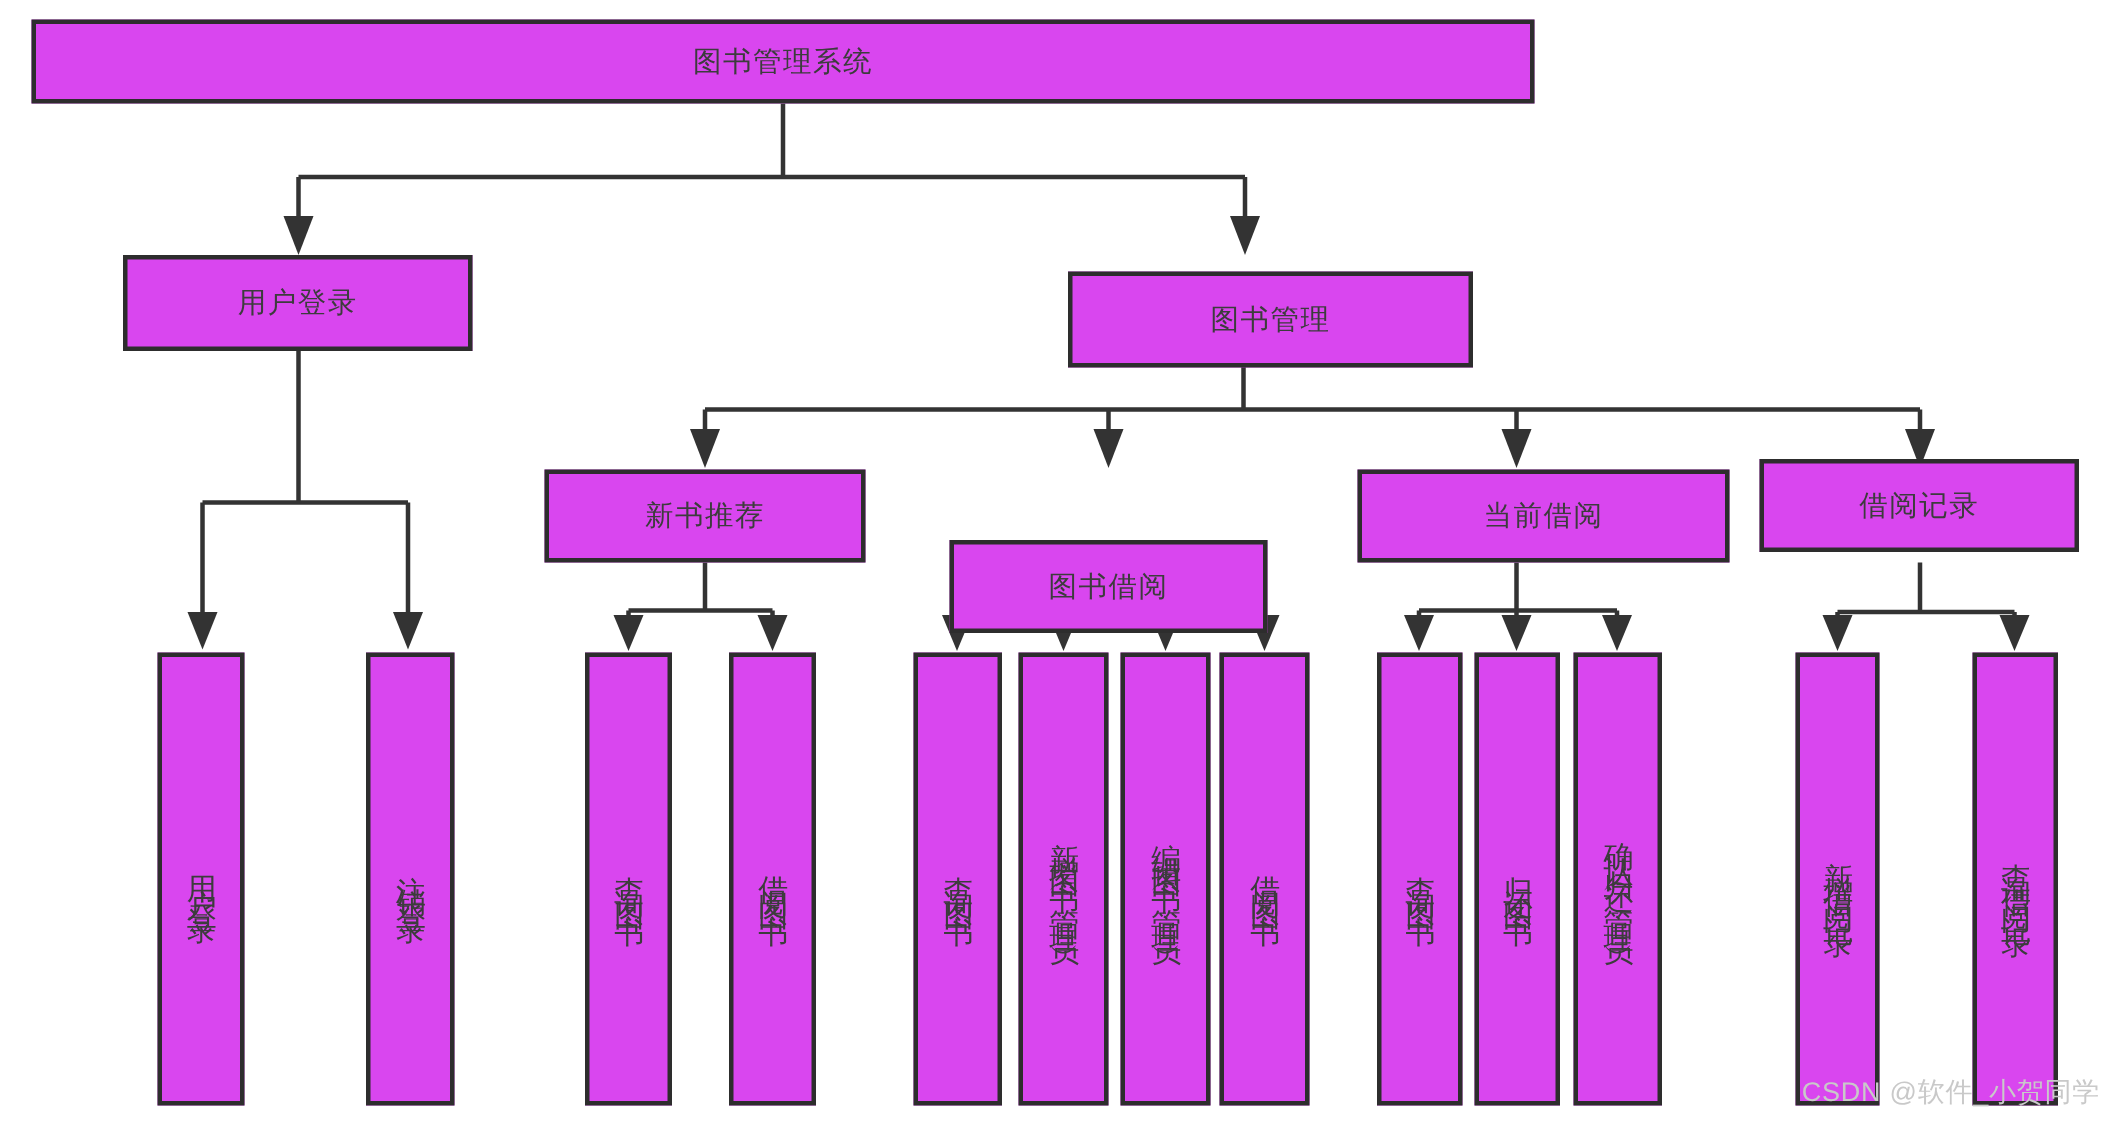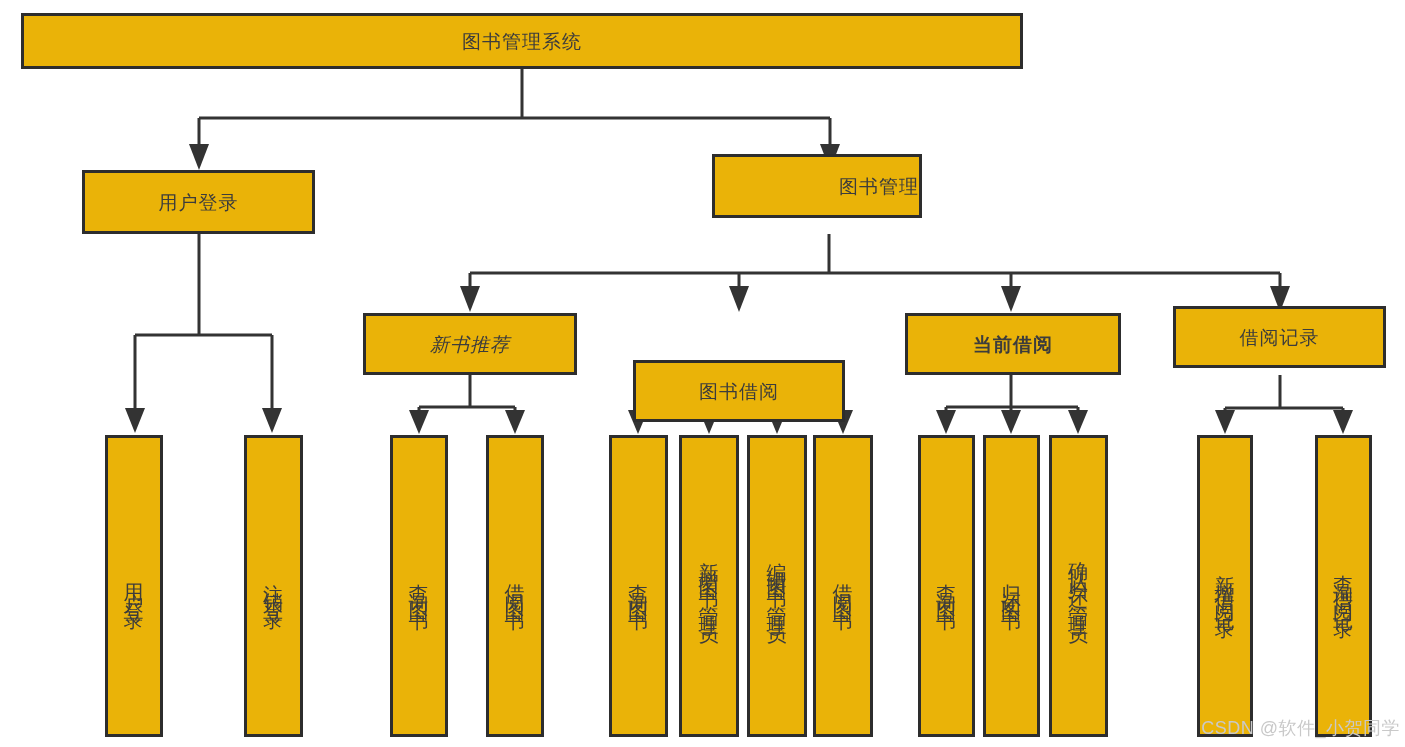--- a/index.html
+++ b/index.html
@@ -18,21 +18,21 @@
     overflow:hidden;
   }
   #connectors{
     position:absolute;left:0;top:0;width:1405px;height:747px;
     z-index:0;
   }
   #connectors path{stroke:var(--line);stroke-width:3;fill:none;}
   #connectors polygon{fill:var(--line);stroke:none;}
   .node{
     position:absolute;
-    background:#eab308;
+    background:#d946ef;
     border:3px solid var(--border);
     color:var(--text);
     display:flex;align-items:center;justify-content:center;
     z-index:1;
     line-height:1;
   }
   .hnode{font-size:19px;letter-spacing:1px;}
   .vnode{
     writing-mode:vertical-rl;
     text-orientation:mixed;
@@ -90,31 +90,31 @@
   <polygon points="1333,410 1353,410 1343,434"></polygon>
 </svg>
 
 <div class="node root" style="left:21px;top:13px;width:1002px;height:56px;">
   <span>图书管理系统</span>
 </div>
 
 <div class="node hnode" style="left:82px;top:170px;width:233px;height:64px;">
   <span>用户登录</span>
 </div>
-<div class="node hnode" style="left:712px;top:154px;width:210px;height:64px;justify-content:flex-end;">
+<div class="node hnode" style="left:712px;top:181px;width:270px;height:64px;">
   <span>图书管理</span>
 </div>
 
-<div class="node hnode" style="left:363px;top:313px;width:214px;height:62px;font-style:italic;">
+<div class="node hnode" style="left:363px;top:313px;width:214px;height:62px;">
   <span>新书推荐</span>
 </div>
 <div class="node hnode" style="left:633px;top:313px;width:212px;height:62px;margin-top:47px;">
   <span>图书借阅</span>
 </div>
-<div class="node hnode" style="left:905px;top:313px;width:216px;height:62px;font-weight:bold;">
+<div class="node hnode" style="left:905px;top:313px;width:248px;height:62px;">
   <span>当前借阅</span>
 </div>
 <div class="node hnode" style="left:1173px;top:306px;width:213px;height:62px;">
   <span>借阅记录</span>
 </div>
 
 <div class="node vnode" style="left:105px;top:435px;width:58px;height:302px;">
   <span>用户登录</span>
 </div>
 <div class="node vnode" style="left:244px;top:435px;width:59px;height:302px;">

